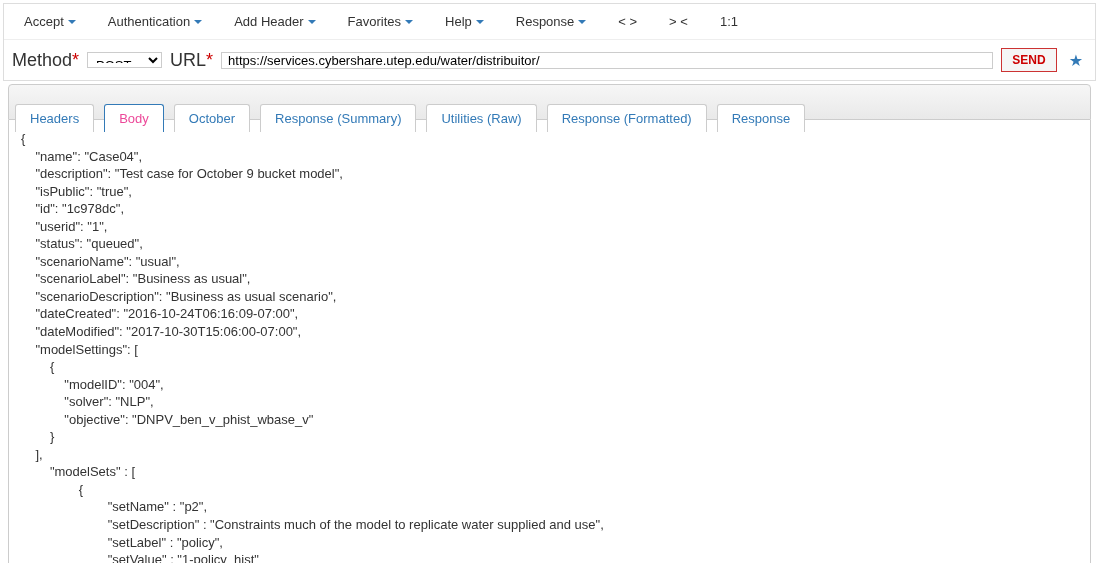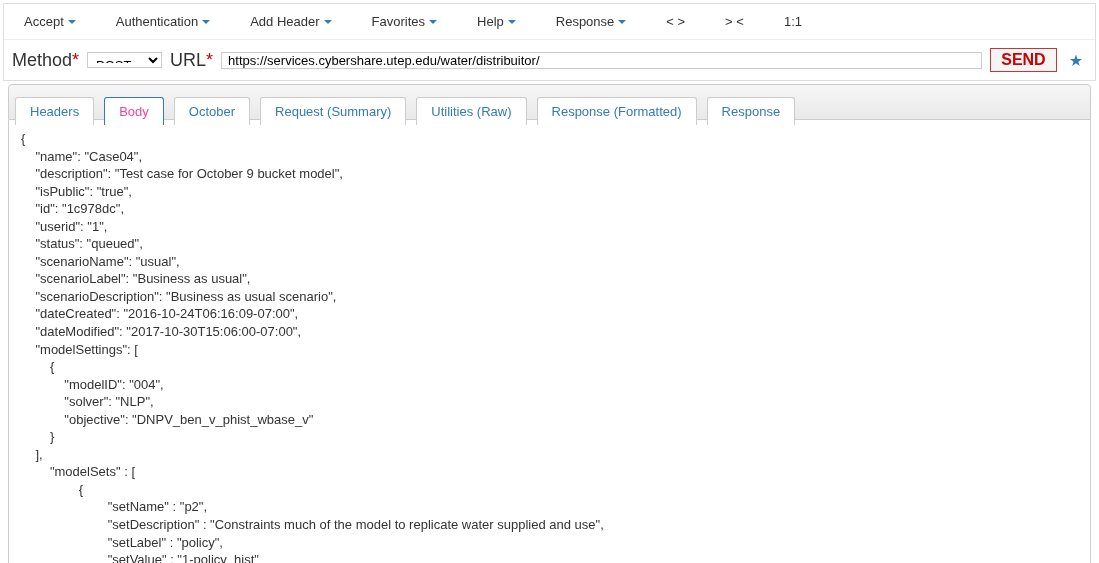--- a/index.html
+++ b/index.html
@@ -9,21 +9,21 @@
     color: #333;
     background: #fff;
     width: 1099px;
     height: 563px;
     overflow: hidden;
   }
   .outer { border: 1px solid #ddd; margin: 3px; }
   .menubar {
     display: flex;
     align-items: center;
-    gap: 16px;
+    gap: 8px;
     padding: 4px 8px;
     border-bottom: 1px solid #eee;
   }
   .menu-item {
     display: flex;
     align-items: center;
     padding: 6px 12px;
     color: #333;
     cursor: pointer;
     font-size: 13px;
@@ -60,21 +60,21 @@
     font-size: 13px;
   }
   .send-btn {
     height: 24px;
     border: 1px solid #c33;
     background: #f5f5f5;
     color: #c00;
     font-weight: bold;
     padding: 0 10px;
     cursor: pointer;
-    font-size: 16px;
+    font-size: 12px;
   }
   .star {
     color: #337ab7;
     font-size: 16px;
     padding: 0 4px;
     cursor: pointer;
   }
   .tabbar-wrap {
     background: linear-gradient(#f6f6f6,#e9e9e9);
     border: 1px solid #ccc;
@@ -87,21 +87,21 @@
   .tab {
     background: #fff;
     border: 1px solid #ccc;
     border-bottom: none;
     border-radius: 3px 3px 0 0;
     padding: 6px 14px;
     color: #337ab7;
     cursor: pointer;
     font-size: 13px;
     position: relative;
-    top: 6px;
+    top: 13px;
   }
   .tab.active {
     color: #ec4899;
     border-color: #337ab7;
   }
   .content-wrap {
     margin: 0 8px 8px 8px;
     border: 1px solid #ccc;
     border-top: none;
     height: 450px;
@@ -157,21 +157,21 @@
     <input class="url-input" type="text" value="https://services.cybershare.utep.edu/water/distribuitor/" style="">
     <button class="send-btn">SEND</button>
     <span class="star">★</span>
   </div>
 </div>
 
 <div class="tabbar-wrap">
   <div class="tab">Headers</div>
   <div class="tab active">Body</div>
   <div class="tab">October</div>
-  <div class="tab">Request (Summary)</div>
+  <div class="tab">Response (Summary)</div>
   <div class="tab">Utilities (Raw)</div>
   <div class="tab">Response (Formatted)</div>
   <div class="tab">Response</div>
 </div>
 
 <div class="content-wrap">{
     "name": "Case04",
     "description": "Test case for October 9 bucket model",
     "isPublic": "true",
     "id": "1c978dc",

